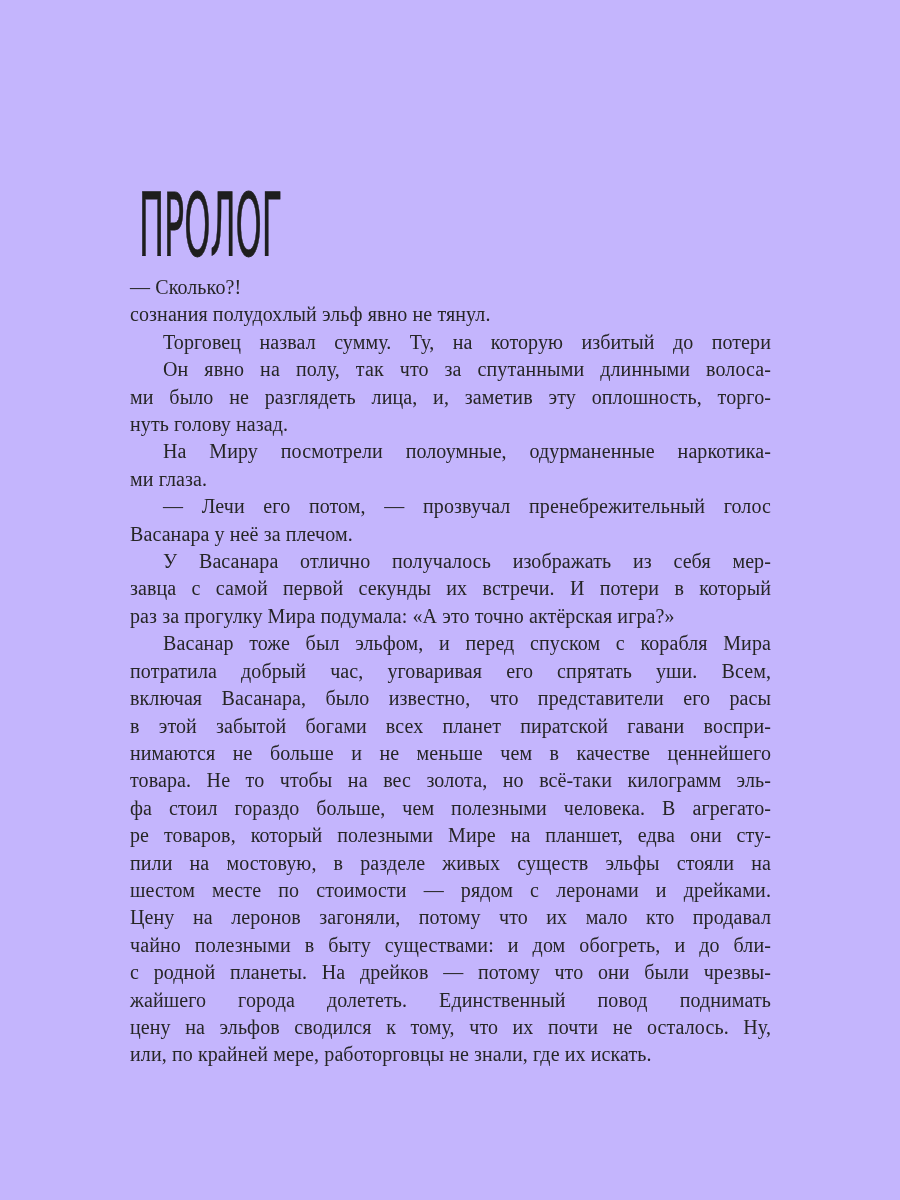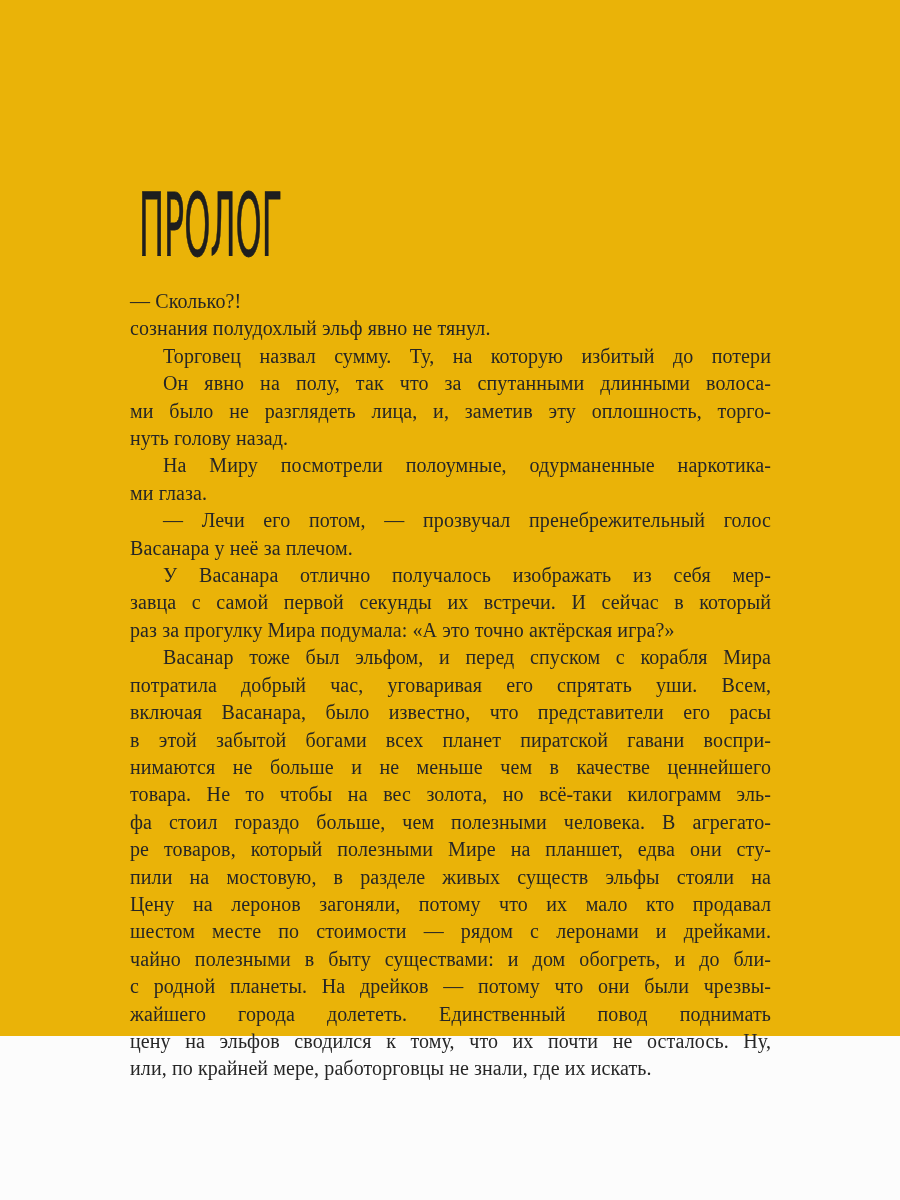--- a/index.html
+++ b/index.html
@@ -7,38 +7,38 @@
     padding: 0;
     width: 900px;
     height: 1200px;
     overflow: hidden;
     background: #fcfcfc;
     font-family: "Liberation Serif", "DejaVu Serif", serif;
   }
   .page {
     position: relative;
     width: 900px;
-    height: 1036px;
-    background: #eab308;
+    height: 1200px;
+    background: #c4b5fd;
   }
   .chapter-title-block {
     position: absolute;
     left: 138px;
     top: 190px;
     width: 170px;
     height: 72px;
   }
   .chapter-title-block svg {
     overflow: visible;
     display: block;
   }
   .body-text {
     position: absolute;
     left: 130px;
-    top: 288px;
+    top: 274px;
     width: 641px;
     font-size: 20px;
     line-height: 27.4px;
     color: #262626;
     letter-spacing: 0.1px;
   }
   .paragraph { margin: 0; padding: 0; }
   .ln {
     text-align: justify;
     text-align-last: justify;
@@ -84,36 +84,36 @@
       <div class="ln end">ми глаза.</div>
     </div>
 
     <div class="paragraph">
       <div class="ln ind">— Лечи его потом, — прозвучал пренебрежительный голос</div>
       <div class="ln end">Васанара у неё за плечом.</div>
     </div>
 
     <div class="paragraph">
       <div class="ln ind">У Васанара отлично получалось изображать из себя мер-</div>
-      <div class="ln">завца с самой первой секунды их встречи. И сейчас в который</div>
+      <div class="ln">завца с самой первой секунды их встречи. И потери в который</div>
       <div class="ln end">раз за прогулку Мира подумала: «А это точно актёрская игра?»</div>
     </div>
 
     <div class="paragraph">
       <div class="ln ind">Васанар тоже был эльфом, и перед спуском с корабля Мира</div>
       <div class="ln">потратила добрый час, уговаривая его спрятать уши. Всем,</div>
       <div class="ln">включая Васанара, было известно, что представители его расы</div>
       <div class="ln">в этой забытой богами всех планет пиратской гавани воспри-</div>
       <div class="ln">нимаются не больше и не меньше чем в качестве ценнейшего</div>
       <div class="ln">товара. Не то чтобы на вес золота, но всё-таки килограмм эль-</div>
       <div class="ln">фа стоил гораздо больше, чем полезными человека. В агрегато-</div>
       <div class="ln">ре товаров, который полезными Мире на планшет, едва они сту-</div>
       <div class="ln">пили на мостовую, в разделе живых существ эльфы стояли на</div>
+      <div class="ln">шестом месте по стоимости — рядом с леронами и дрейками.</div>
       <div class="ln">Цену на леронов загоняли, потому что их мало кто продавал</div>
-      <div class="ln">шестом месте по стоимости — рядом с леронами и дрейками.</div>
       <div class="ln">чайно полезными в быту существами: и дом обогреть, и до бли-</div>
       <div class="ln">с родной планеты. На дрейков — потому что они были чрезвы-</div>
       <div class="ln">жайшего города долететь. Единственный повод поднимать</div>
       <div class="ln">цену на эльфов сводился к тому, что их почти не осталось. Ну,</div>
       <div class="ln end">или, по крайней мере, работорговцы не знали, где их искать.</div>
     </div>
 
   </div>
 </div>
 

